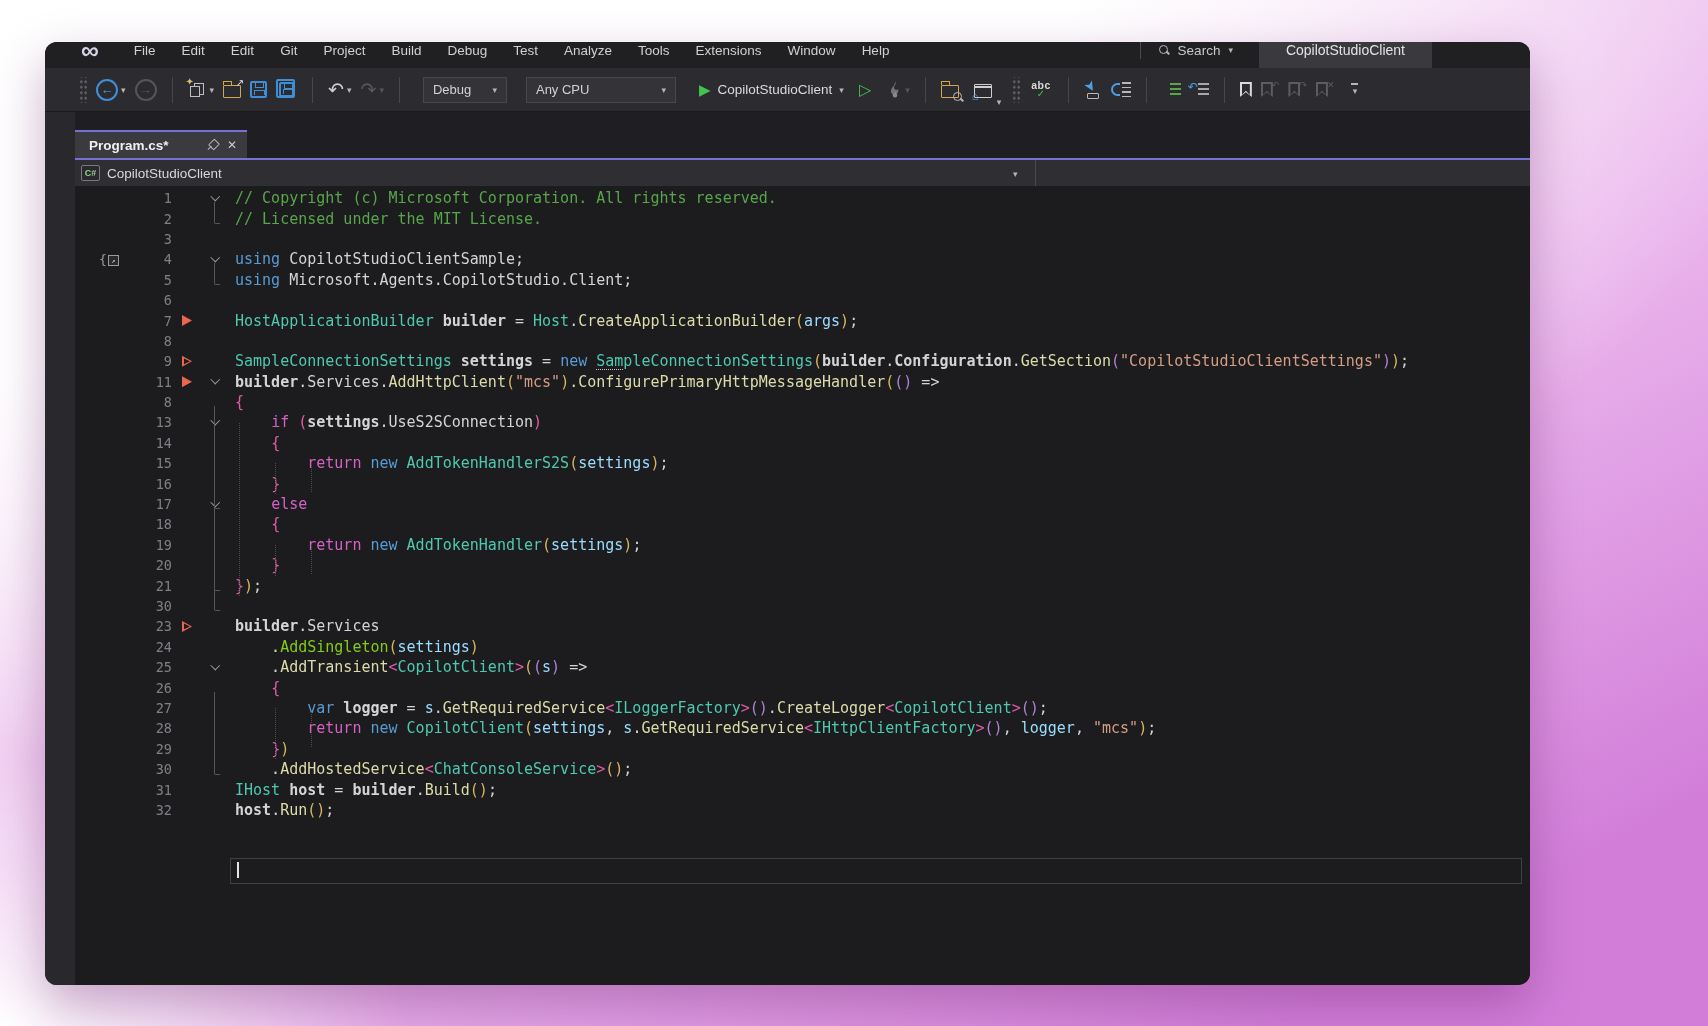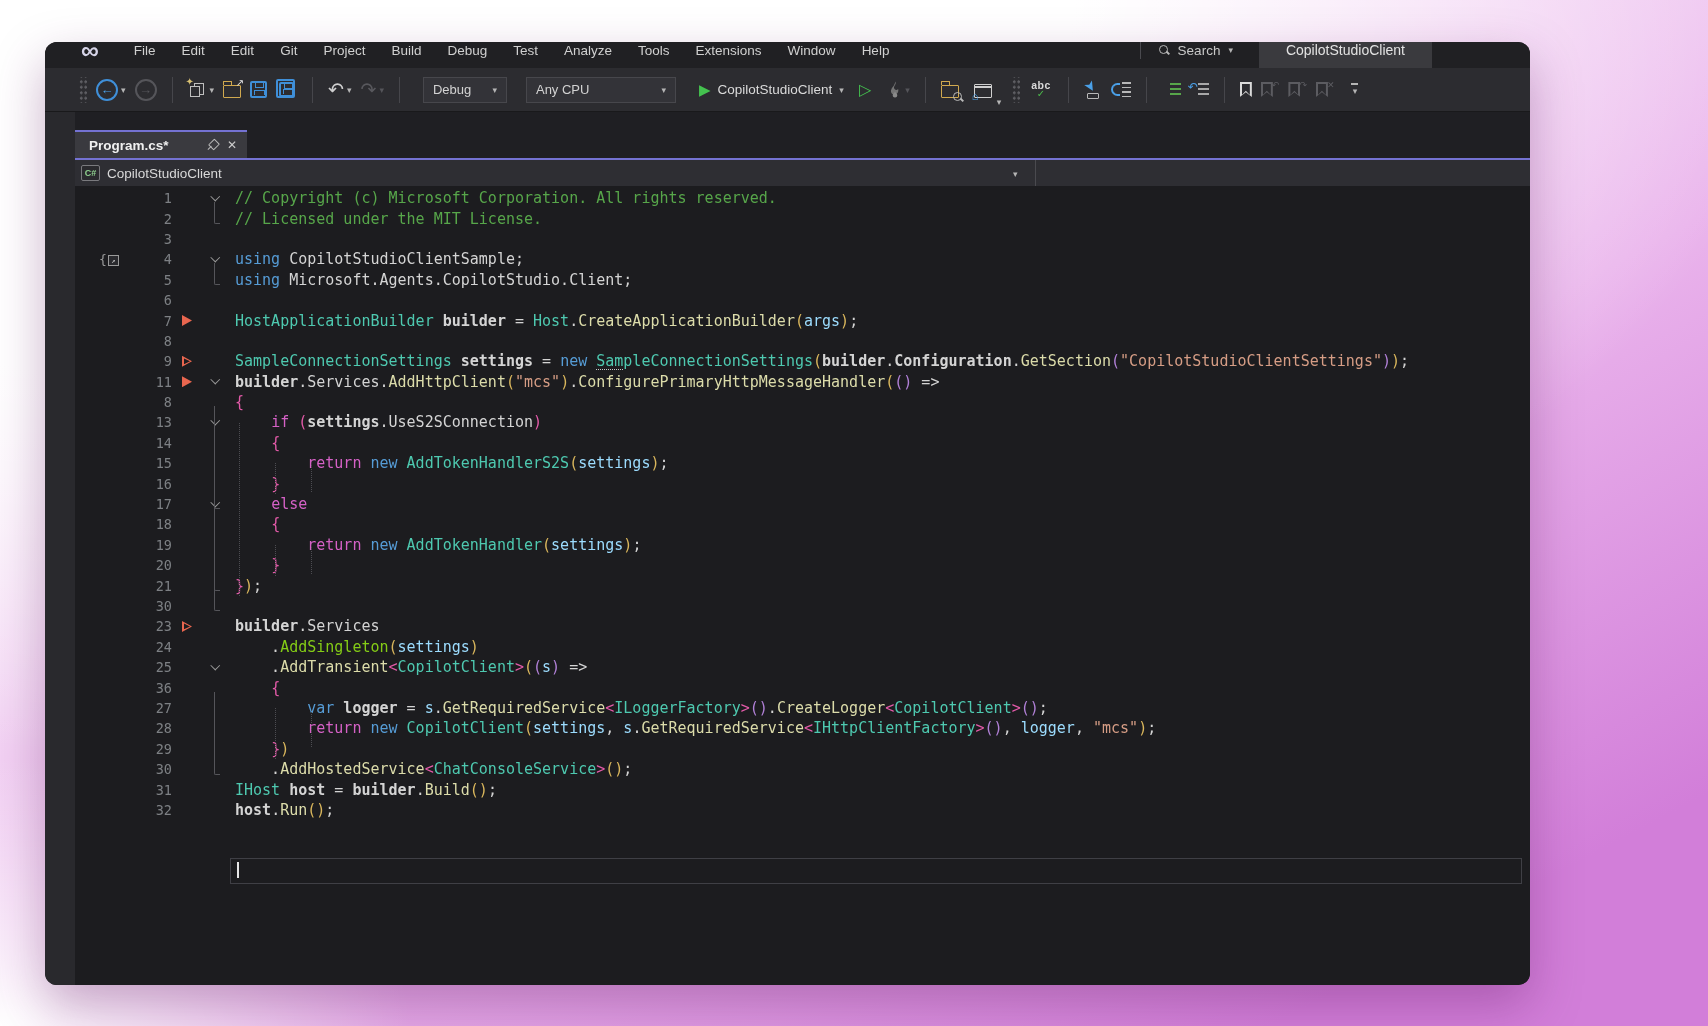--- a/index.html
+++ b/index.html
@@ -490,21 +490,21 @@
               <span class="cell cell-icon"></span>
               <span class="cell cell-num">25</span>
               <span class="cell cell-marker"></span>
               <span class="cell cell-fold">
                 <span class="chev"></span>
               </span>
               <span class="cell cell-code"><span class="tk tk-w" style="color: rgb(212, 212, 212);">    .</span><span class="tk tk-m" style="color: rgb(220, 220, 170);">AddTransient</span><span class="tk tk-pk" style="color: rgb(226, 90, 168);">&lt;</span><span class="tk tk-t" style="color: rgb(78, 201, 176);">CopilotClient</span><span class="tk tk-pk" style="color: rgb(226, 90, 168);">&gt;</span><span class="tk tk-p1" style="color: rgb(217, 182, 92);">(</span><span class="tk tk-p2" style="color: rgb(177, 128, 215);">(</span><span class="tk tk-v" style="color: rgb(156, 220, 254);">s</span><span class="tk tk-p2" style="color: rgb(177, 128, 215);">)</span><span class="tk tk-w" style="color: rgb(212, 212, 212);"> =&gt;</span></span>
             </div>
             <div class="code-row">
               <span class="cell cell-icon"></span>
-              <span class="cell cell-num">36</span>
+              <span class="cell cell-num">26</span>
               <span class="cell cell-marker"></span>
               <span class="cell cell-fold"></span>
               <span class="cell cell-code"><span class="tk tk-w" style="color: rgb(212, 212, 212);">    </span><span class="tk tk-pk" style="color: rgb(226, 90, 168);">{</span></span>
             </div>
             <div class="code-row">
               <span class="cell cell-icon"></span>
               <span class="cell cell-num">27</span>
               <span class="cell cell-marker"></span>
               <span class="cell cell-fold"></span>
               <span class="cell cell-code"><span class="tk tk-w" style="color: rgb(212, 212, 212);">        </span><span class="tk tk-k" style="color: rgb(86, 156, 214);">var</span><span class="tk tk-b" style="color: rgb(212, 212, 212);"> logger</span><span class="tk tk-w" style="color: rgb(212, 212, 212);"> = </span><span class="tk tk-v" style="color: rgb(156, 220, 254);">s</span><span class="tk tk-w" style="color: rgb(212, 212, 212);">.</span><span class="tk tk-m" style="color: rgb(220, 220, 170);">GetRequiredService</span><span class="tk tk-pk" style="color: rgb(226, 90, 168);">&lt;</span><span class="tk tk-t" style="color: rgb(78, 201, 176);">ILoggerFactory</span><span class="tk tk-pk" style="color: rgb(226, 90, 168);">&gt;</span><span class="tk tk-p2" style="color: rgb(177, 128, 215);">()</span><span class="tk tk-w" style="color: rgb(212, 212, 212);">.</span><span class="tk tk-m" style="color: rgb(220, 220, 170);">CreateLogger</span><span class="tk tk-pk" style="color: rgb(226, 90, 168);">&lt;</span><span class="tk tk-t" style="color: rgb(78, 201, 176);">CopilotClient</span><span class="tk tk-pk" style="color: rgb(226, 90, 168);">&gt;</span><span class="tk tk-p2" style="color: rgb(177, 128, 215);">()</span><span class="tk tk-w" style="color: rgb(212, 212, 212);">;</span></span>

